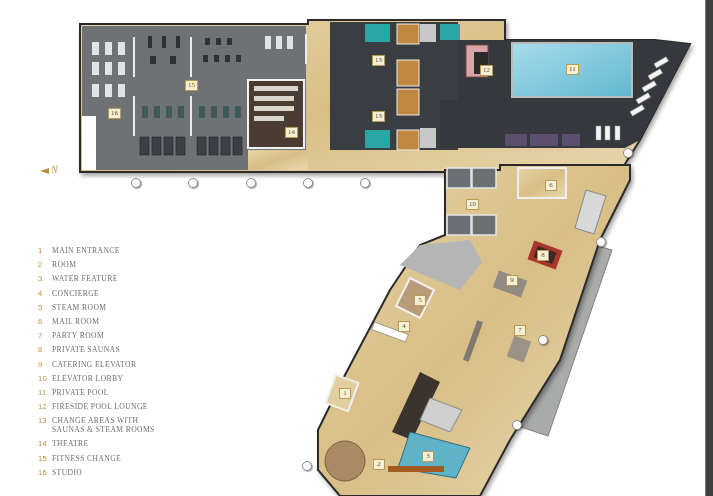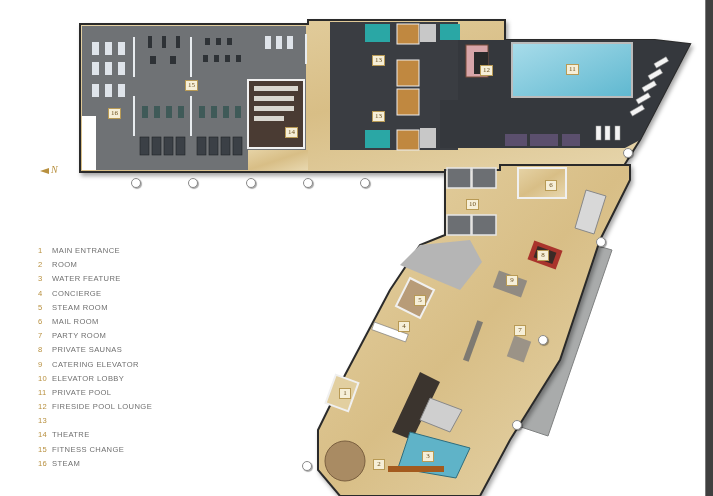--- a/index.html
+++ b/index.html
@@ -2,21 +2,21 @@
 <html><head>
 <meta charset="utf-8">
 <style>
   html, body { margin:0; padding:0; }
   body { width:713px; height:496px; background:#ffffff; position:relative; overflow:hidden; font-family:"Liberation Sans", sans-serif; }
   .frame { position:absolute; right:0; top:0; width:7px; height:496px; background:#404040; border-left:1px solid #7a7a7a; }
   svg.plan { position:absolute; left:0; top:0; }
   .legend { position:absolute; left:38px; top:246px; width:180px; }
   .legend-item { display:flex; align-items:flex-start; font-size:7.6px; letter-spacing:0.4px; line-height:9px; margin-bottom:5.2px; color:#6f6f6f; }
   .legend-item .num { width:14px; color:#b8903f; flex:0 0 14px; }
-  .legend-item .lbl { white-space:pre-line; }
+  .legend-item .lbl { white-space:pre-line;font-family:Liberation Serif, serif; }
   .north { position:absolute; left:40px; top:164px; font-family:"Liberation Serif", serif; font-style:italic; color:#b8903f; font-size:10px; }
   .north .arrow { display:inline-block; width:0; height:0; border-top:3px solid transparent; border-bottom:3px solid transparent; border-right:9px solid #b8903f; vertical-align:middle; margin-right:2px; }
   .tag { position:absolute; background:#f6efd8; border:1px solid #b89a55; color:#6b4f1d; font-family:"Liberation Serif", serif; font-size:7px; line-height:9px; padding:0 2px; min-width:6px; text-align:center; }
   .col { position:absolute; width:8px; height:8px; border-radius:50%; background:#ffffff; border:1px solid #8a8a8a; box-shadow:1px 1px 1px rgba(0,0,0,0.35); }
 </style>
 </head>
 <body>
 
 <svg class="plan" width="713" height="496" viewBox="0 0 713 496">
   <defs>
@@ -264,28 +264,30 @@
   <div class="legend-item">
       <span class="num">11</span>
       <span class="lbl">PRIVATE POOL</span>
     </div>
   <div class="legend-item">
       <span class="num">12</span>
       <span class="lbl">FIRESIDE POOL LOUNGE</span>
     </div>
   <div class="legend-item">
       <span class="num">13</span>
+      <span class="lbl">CHANGE AREAS WITH
+SAUNAS &amp; STEAM ROOMS</span>
     </div>
   <div class="legend-item">
       <span class="num">14</span>
       <span class="lbl">THEATRE</span>
     </div>
   <div class="legend-item">
       <span class="num">15</span>
       <span class="lbl">FITNESS CHANGE</span>
     </div>
   <div class="legend-item">
       <span class="num">16</span>
-      <span class="lbl">STEAM</span>
+      <span class="lbl">STUDIO</span>
     </div>
 </div>
 
 <div class="frame"></div>
 
 </body></html>

